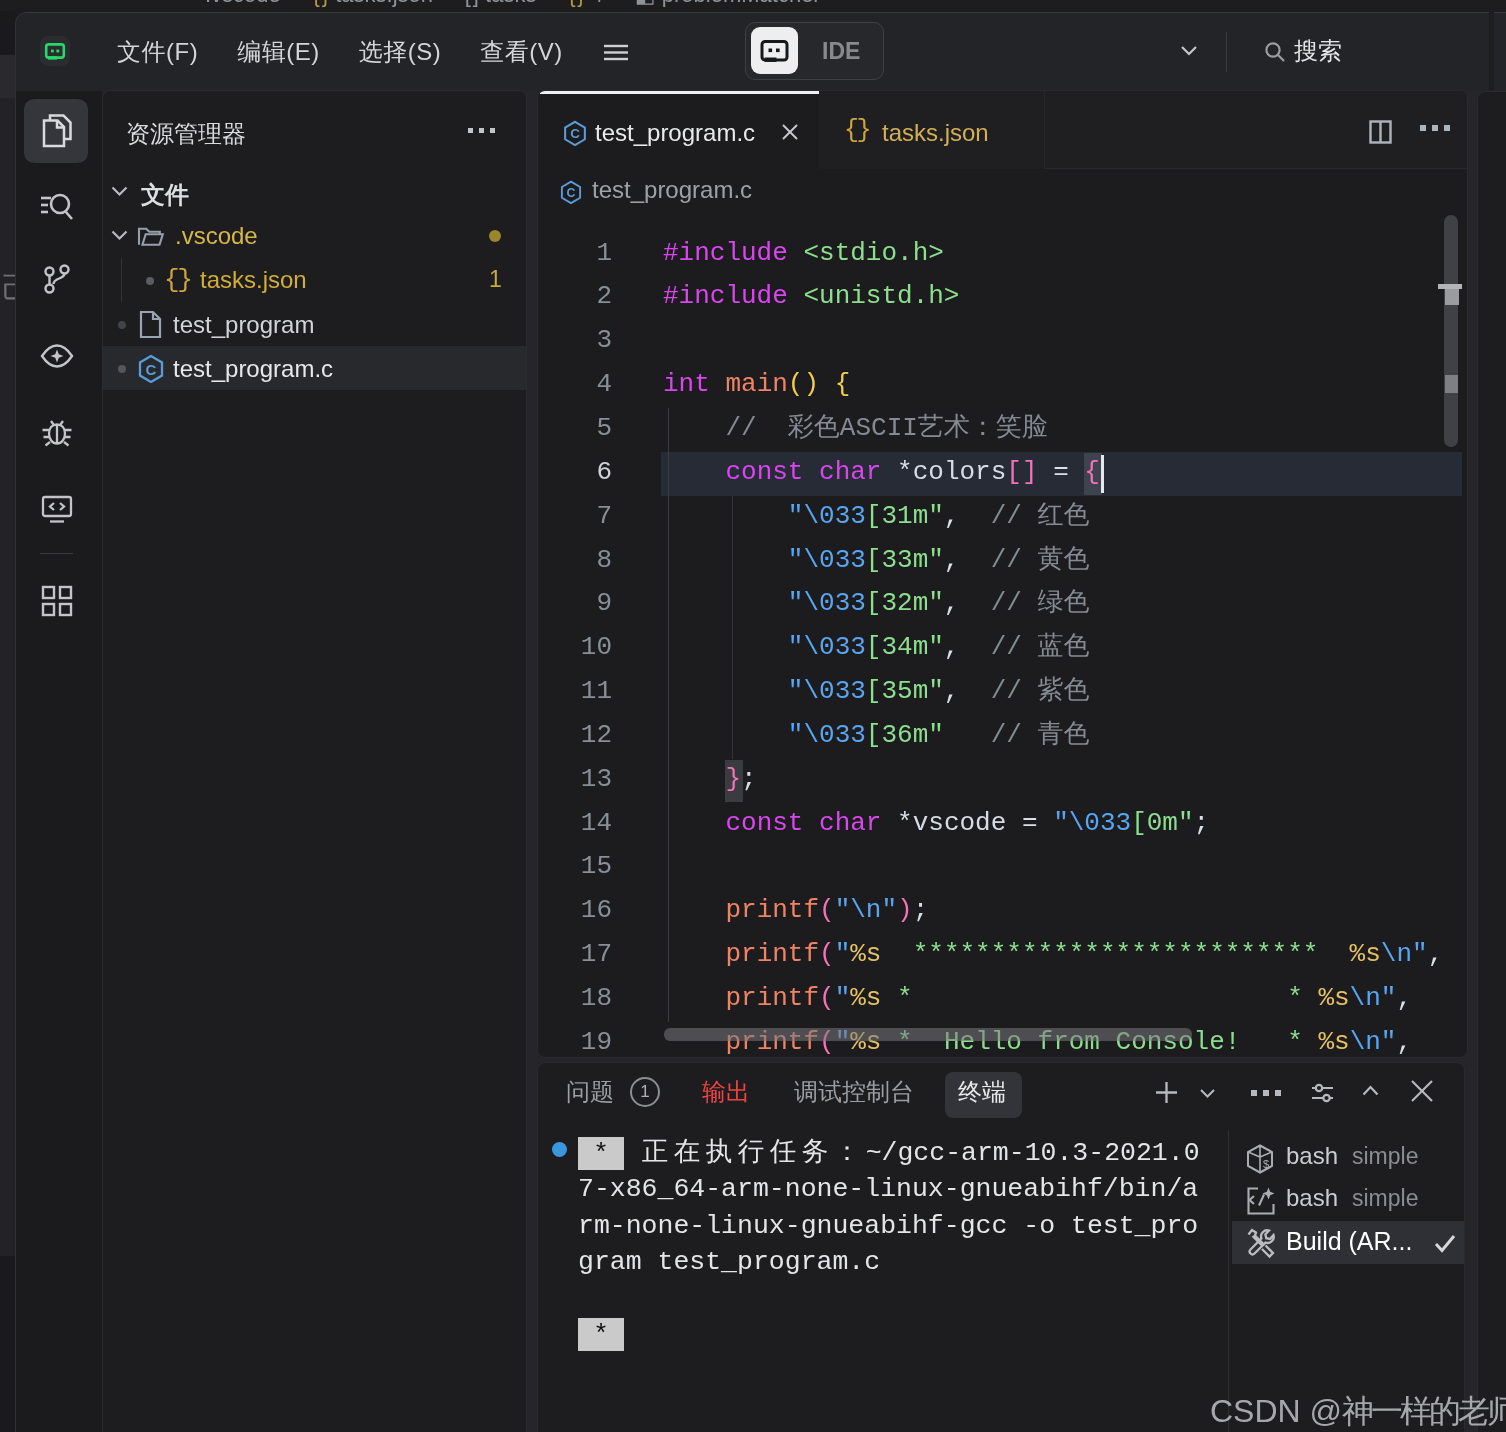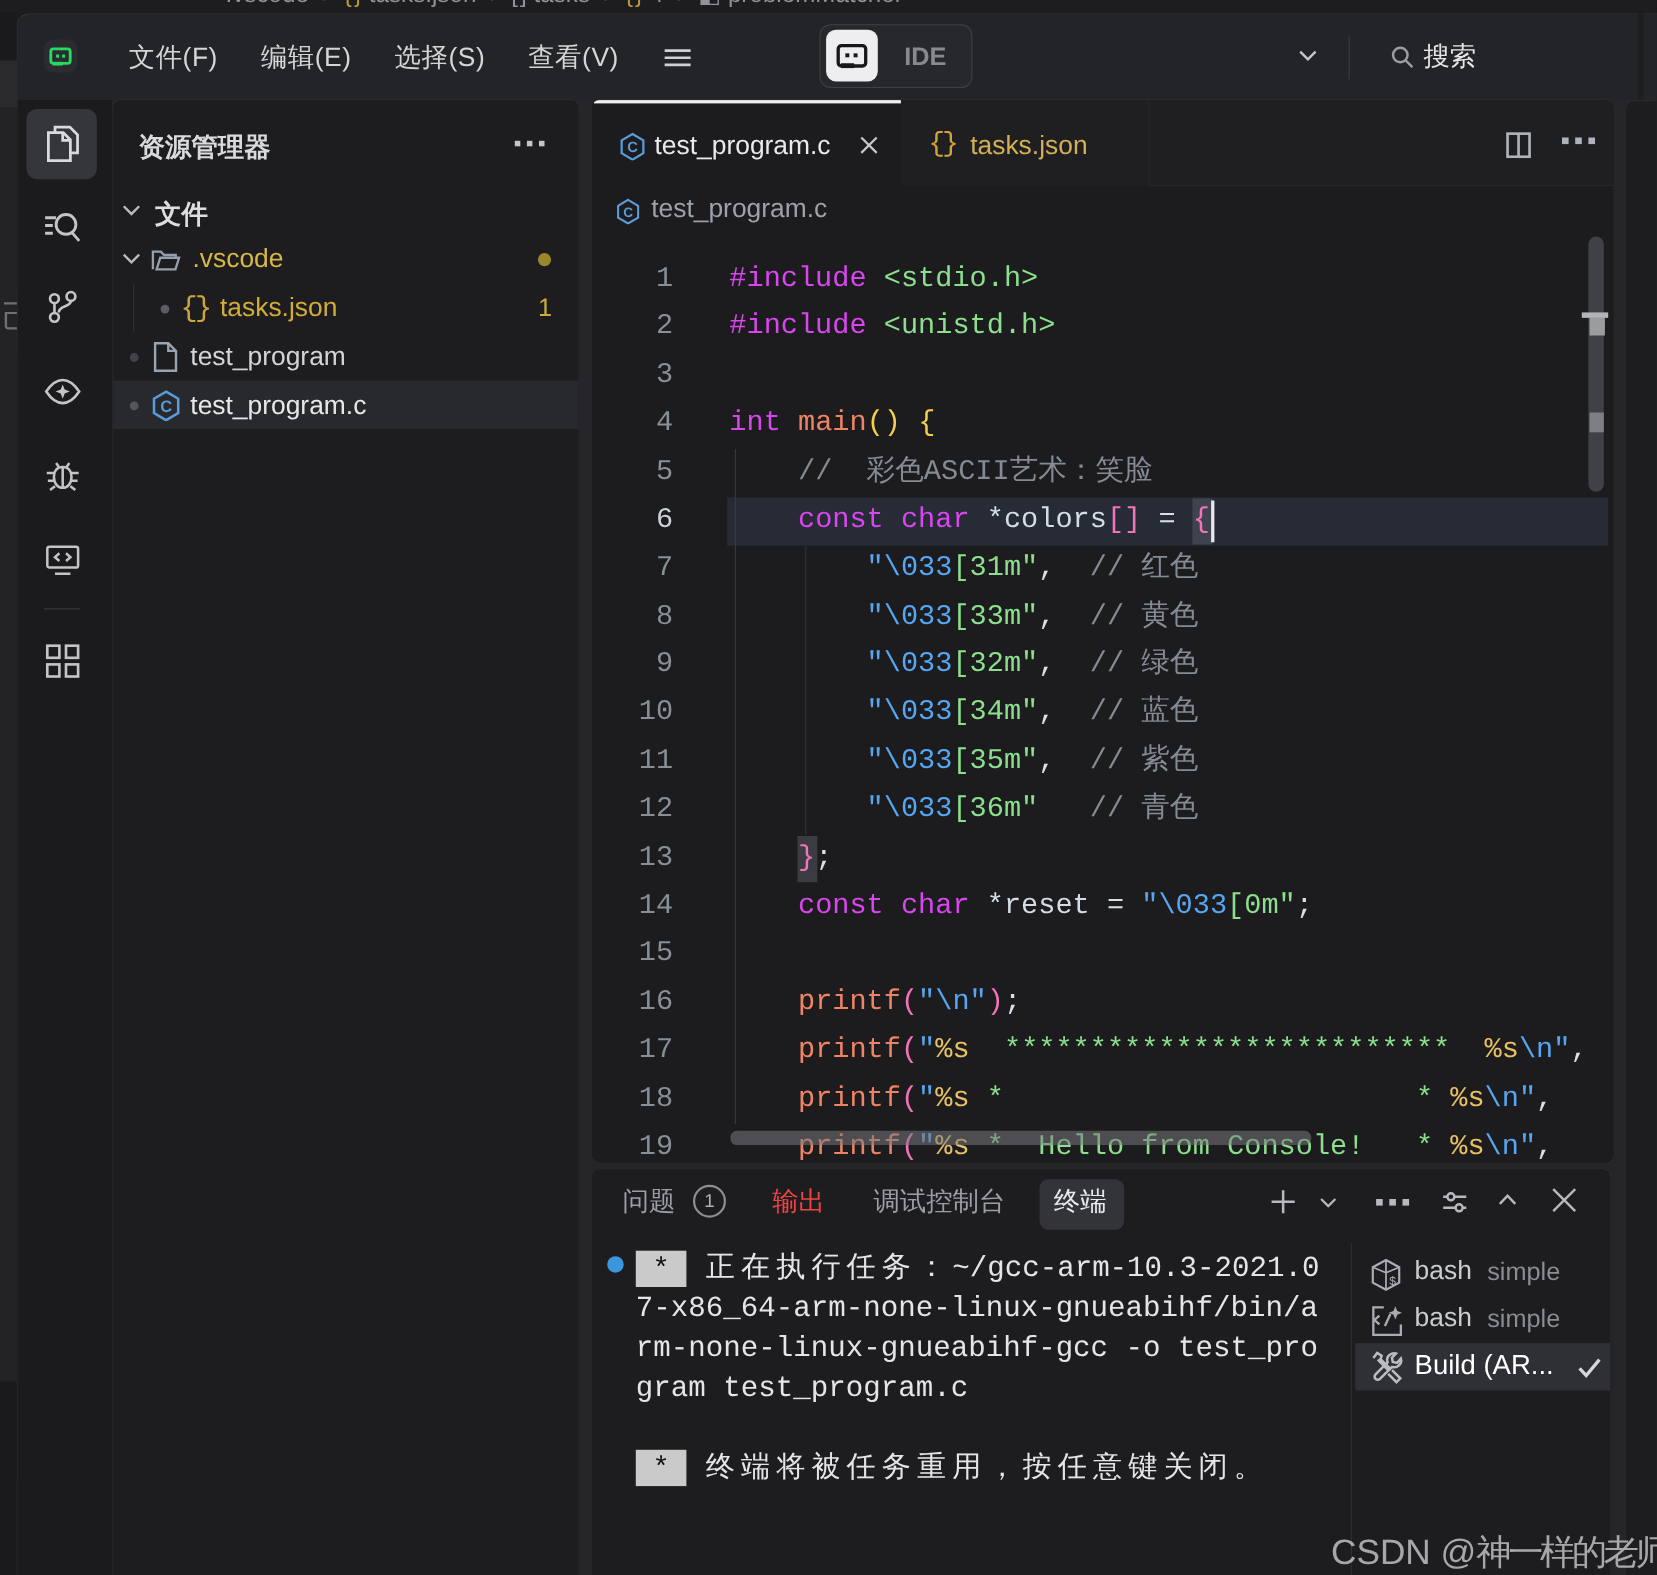--- a/index.html
+++ b/index.html
@@ -132,21 +132,21 @@
 <svg class="ab" style="left:40px;top:584px" width="34" height="34" viewBox="0 0 34 34">
     <g stroke="#c2c4c8" stroke-width="2.4" fill="none">
       <rect x="3" y="3" width="11" height="11"></rect>
       <rect x="20" y="3" width="11" height="11"></rect>
       <rect x="3" y="20" width="11" height="11"></rect>
       <rect x="20" y="20" width="11" height="11"></rect>
     </g>
   </svg>
 
 <div class="ab" style="left:102px;top:90px;width:425px;height:1342px;background:#1d1d20;border:1px solid #2b2b2e;border-bottom:none;border-radius:8px 8px 0 0;box-sizing:border-box"></div>
-<div class="ab" style="left:126px;top:118px;font-size:24px;font-weight:bold;color:#d8dadc">资源管理器</div>
+<div class="ab" style="left:126px;top:118px;font-size:24px;font-weight:normal;color:#d8dadc">资源管理器</div>
 <div class="ab" style="left:468px;top:128px;display:flex;gap:6px">
   <div style="width:5px;height:5px;background:#c2c5c9"></div>
     <div style="width:5px;height:5px;background:#c2c5c9"></div>
     <div style="width:5px;height:5px;background:#c2c5c9"></div>
 </div>
 
 <svg class="ab" style="left:111px;top:186px" width="17" height="11" viewBox="0 0 17 11">
     <path d="M1.5 1.5 L8.5 8.5 L15.5 1.5" fill="none" stroke="#b8babf" stroke-width="2.2"></path>
   </svg>
 <div class="ab" style="left:141px;top:179px;font-size:24px;font-weight:bold;color:#dcdee0">文件</div>
@@ -261,21 +261,21 @@
 <span class="p">int</span> <span class="o">main</span><span class="k">()</span> <span class="k">{</span>
     <span class="cm">//  彩色ASCII艺术：笑脸</span>
     <span class="p">const</span> <span class="p">char</span> <span class="w">*</span><span class="id">colors</span><span class="pk">[]</span> <span class="w">=</span> <span class="pk">{</span>
         <span class="b">"\033</span><span class="g">[31m"</span><span class="w">,</span>  <span class="cm">// 红色</span>
         <span class="b">"\033</span><span class="g">[33m"</span><span class="w">,</span>  <span class="cm">// 黄色</span>
         <span class="b">"\033</span><span class="g">[32m"</span><span class="w">,</span>  <span class="cm">// 绿色</span>
         <span class="b">"\033</span><span class="g">[34m"</span><span class="w">,</span>  <span class="cm">// 蓝色</span>
         <span class="b">"\033</span><span class="g">[35m"</span><span class="w">,</span>  <span class="cm">// 紫色</span>
         <span class="b">"\033</span><span class="g">[36m"</span>   <span class="cm">// 青色</span>
     <span class="pk">}</span><span class="w">;</span>
-    <span class="p">const</span> <span class="p">char</span> <span class="w">*</span><span class="id">reset</span> <span class="w">=</span> <span class="b">"\033</span><span class="g">[0m"</span><span class="w">;</span>
+    <span class="p">const</span> <span class="p">char</span> <span class="w">*</span><span class="id">vscode</span> <span class="w">=</span> <span class="b">"\033</span><span class="g">[0m"</span><span class="w">;</span>
 
     <span class="o">printf</span><span class="pk">(</span><span class="b">"\n"</span><span class="pk">)</span><span class="w">;</span>
     <span class="o">printf</span><span class="pk">(</span><span class="b">"</span><span class="y">%s</span>  <span class="g">**************************</span>  <span class="y">%s</span><span class="b">\n"</span><span class="w">,</span>
     <span class="o">printf</span><span class="pk">(</span><span class="b">"</span><span class="y">%s</span> <span class="g">*</span>                        <span class="g">*</span> <span class="y">%s</span><span class="b">\n"</span><span class="w">,</span>
     <span class="o">printf</span><span class="pk">(</span><span class="b">"</span><span class="y">%s</span> <span class="g">*</span>  <span class="g">Hello from Console!</span>   <span class="g">*</span> <span class="y">%s</span><span class="b">\n"</span><span class="w">,</span></pre>
 
   <div class="ab" style="left:563px;top:364px;width:2.5px;height:38px;background:#e8e8ea"></div>
 
   <div class="ab" style="left:126px;top:937px;width:528px;height:13px;border-radius:6px;background:rgba(120,121,126,0.55)"></div>
 
@@ -329,21 +329,21 @@
       <span class="mono">*</span>
     </div>
   <div class="ab" style="left:40px;top:255px;width:46px;height:33px;background:#cacaca;color:#0f0f10;font-size:26px;display:flex;align-items:center;justify-content:center">
       <span class="mono">*</span>
     </div>
   <pre class="ab mono" style="left:40px;top:72px;margin:0;font-size:26.5px;line-height:36.4px;color:#e4e5e7">    <span class="cj">正在执行任务：</span>~/gcc-arm-10.3-2021.0
 7-x86_64-arm-none-linux-gnueabihf/bin/a
 rm-none-linux-gnueabihf-gcc -o test_pro
 gram test_program.c
 
-    <span class="cj">终端将被任务重用，按任意键关闭。</span></pre>
+    </pre>
 
   <div class="ab" style="left:690px;top:67px;width:1px;height:303px;background:#303034"></div>
   <div class="ab" style="left:694px;top:158px;width:232px;height:43px;background:#2f3035"></div>
   <svg class="ab" style="left:708px;top:81px" width="28" height="30" viewBox="0 0 28 30">
       <g stroke="#a9adb3" stroke-width="2" fill="none">
         <path d="M14 1.5 L26 8 V22 L14 28.5 L2 22 V8 Z"></path>
         <path d="M14 1.5 L14 13 L2 8 M14 13 L26 8 M14 13 L14 28.5" stroke-width="1.6"></path>
       </g>
       <text x="17" y="24" font-size="11" fill="#a9adb3" font-family="Liberation Sans">$</text>
     </svg>

